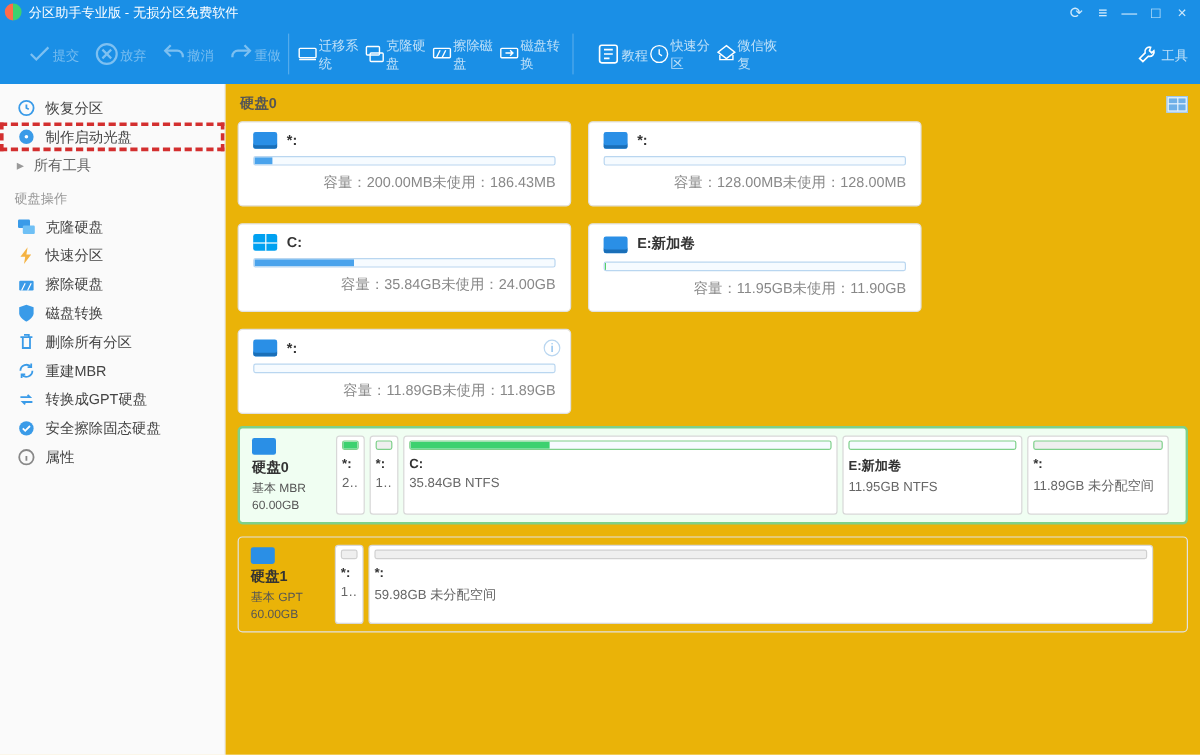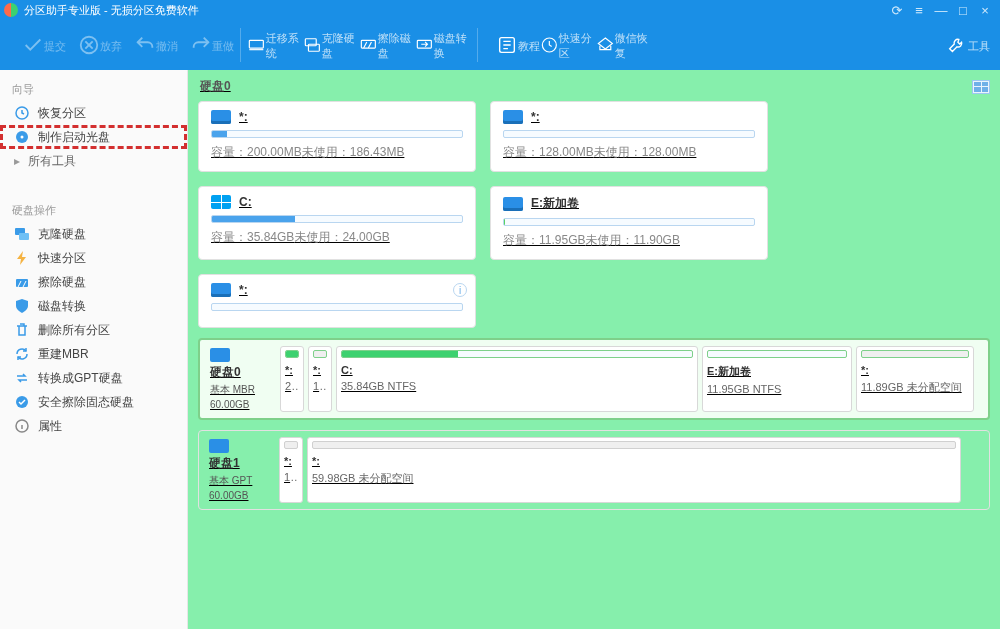--- a/index.html
+++ b/index.html
@@ -17,40 +17,40 @@
 .tbsep { width: 1px; height: 34px; background: rgba(255,255,255,.25); margin: 0 6px; }
 .toolbar .grow { flex: 1; }
 .main { display: flex; height: calc(629px - 70px); }
 .sidebar { width: 188px; border-right: 1px solid #e6e6e6; padding: 8px 0; background: #fafafa; }
 .grouphdr { color: #999; font-size: 11px; padding: 4px 12px 4px 12px; }
 .sbitem { display: flex; align-items: center; height: 24px; padding: 0 10px 0 14px; cursor: pointer; color: #444; }
 .sbitem .ico { width: 16px; height: 16px; margin-right: 8px; display: flex; align-items: center; justify-content: center; }
 .sbitem.expand { color: #666; }
 .sbitem.expand .chev { margin-right: 8px; color: #999; }
 .highlighted { outline: 3px dashed #d32f2f; outline-offset: -3px; position: relative; }
-.content { flex: 1; background: #86efac; padding: 6px 10px 10px 10px; overflow: auto; text-decoration: underline; }
+.content { flex: 1; background: #eab308; padding: 6px 10px 10px 10px; overflow: auto; }
 .panelbar { display: flex; align-items: center; color: #555; font-weight: bold; font-size: 12px; padding: 2px 0 6px 2px; }
 .panelbar .grow { flex: 1; }
 .panelbar .viewbtn { width: 18px; height: 14px; border: 1px solid #9cc7f0; background: #eaf4fd; display: grid; grid-template-columns: 1fr 1fr; grid-template-rows: 1fr 1fr; gap: 1px; padding: 1px; cursor: pointer; }
 .panelbar .viewbtn span { background: #6fb0e8; }
 .cards { display: flex; gap: 14px; flex-wrap: wrap; margin-bottom: 10px; }
 .card { width: 278px; border: 1px solid #e1e1e1; border-radius: 4px; padding: 8px 12px 10px 12px; background: #fff; position: relative; }
 .card .drvrow { display: flex; align-items: center; margin-bottom: 6px; }
 .drvico { width: 20px; height: 14px; border-radius: 2px; margin-right: 8px; }
 .drvico.blue { background: #2a8fe6; box-shadow: inset 0 -3px 0 #1a6fb8; }
 .drvico.win { background: #00a1f1; position: relative; }
 .drvico.win::before { content: ""; position: absolute; inset: 0; background:
   linear-gradient(#fff,#fff) center/1px 100% no-repeat,
   linear-gradient(#fff,#fff) center/100% 1px no-repeat; }
 .drvname { font-weight: bold; color: #333; }
 .bar { height: 8px; border: 1px solid #b9d6f0; border-radius: 2px; overflow: hidden; background: #f6fbff; margin-bottom: 6px; }
 .bar .fill { height: 100%; }
 .bar .fill.blue { background: #4aa3ec; }
 .bar .fill.green { background: #56d364; }
-.stats { display: flex; justify-content: flex-start; color: #888; font-size: 11px; }
+.stats { display: flex; justify-content: flex-end; color: #888; font-size: 11px; }
 .infoico { position: absolute; right: 8px; top: 8px; width: 14px; height: 14px; border-radius: 50%; border: 1px solid #b9d6f0; color: #6fb0e8; font-size: 10px; display: flex; align-items: center; justify-content: center; }
 .diskrow { border: 1px solid #e1e1e1; border-radius: 4px; display: flex; align-items: stretch; margin-top: 10px; padding: 6px; gap: 4px; }
 .diskrow.selected { border: 2px solid #7ed08a; background: #f0fef2; }
 .diskinfo { width: 70px; padding: 2px 4px; }
 .diskinfo .dlabel { font-weight: bold; color: #333; margin-top: 2px; }
 .diskinfo .dsub { color: #555; font-size: 10px; margin-top: 2px; }
 .pcol { display: flex; flex-direction: column; justify-content: flex-start; border: 1px solid #d8d8d8; border-radius: 3px; padding: 3px 4px; background: #fff; }
 .pcol .pb { height: 8px; border: 1px solid #b9d6f0; border-radius: 2px; background: #f6fbff; overflow: hidden; margin-bottom: 6px; }
 .pcol .pb .f { height: 100%; background: #4aa3ec; }
 .pcol .pb .f.green { background: #3dd16f; }
@@ -158,21 +158,20 @@
   <div class="tbtn">
       <svg viewBox="0 0 24 24" fill="none" stroke="#fff" stroke-width="1.5">
         <path d="M14 6a4 4 0 00-5 5l-5 5 3 3 5-5a4 4 0 005-5l-2 2-2-2z"></path>
       </svg>
       <span class="lbl">工具</span>
     </div>
 </div>
 
 <div class="main">
   <div class="sidebar">
-    <div class="grouphdr">向导</div>
     <div class="sbitem">
         <span class="ico">
           <svg width="16" height="16" viewBox="0 0 16 16">
             <circle cx="8" cy="8" r="6" fill="none" stroke="#3a9be8" stroke-width="1.5"></circle>
             <path d="M8 5v3l2 1" stroke="#3a9be8" stroke-width="1.5" fill="none"></path>
           </svg>
         </span>
         <span>恢复分区</span>
       </div>
     <div class="sbitem highlighted">
@@ -182,21 +181,21 @@
             <circle cx="8" cy="8" r="1.5" fill="#fff"></circle>
           </svg>
         </span>
         <span>制作启动光盘</span>
       </div>
     <div class="sbitem expand">
         <span class="chev">▸</span>
         <span>所有工具</span>
       </div>
 
-    <div class="grouphdr" style="margin-top:26px">硬盘操作</div>
+    <div class="grouphdr" style="margin-top:4px">硬盘操作</div>
     <div class="sbitem">
         <span class="ico">
           <svg width="16" height="16" viewBox="0 0 16 16">
             <rect x="1" y="2" width="10" height="7" rx="1" fill="#3a9be8"></rect>
             <rect x="5" y="7" width="10" height="7" rx="1" fill="#6fc0f5"></rect>
           </svg>
         </span>
         <span>克隆硬盘</span>
       </div>
     <div class="sbitem">
@@ -336,20 +335,24 @@
         </div>
         <div class="card">
           <div class="infoico">i</div>
           <div class="drvrow">
             <div class="drvico blue"></div>
             <span class="drvname">*:</span>
           </div>
           <div class="bar">
             <div class="fill blue" style="width:0%"></div>
           </div>
+          <div class="stats">
+            <span>容量：11.89GB</span>
+            <span>未使用：11.89GB</span>
+          </div>
         </div>
       </div>
 
     <div id="disks">
         <div class="diskrow selected">
           <div class="diskinfo">
             <div class="diskicon"></div>
             <div class="dlabel">硬盘0</div>
             <div class="dsub">基本 MBR</div>
             <div class="dsub">60.00GB</div>

